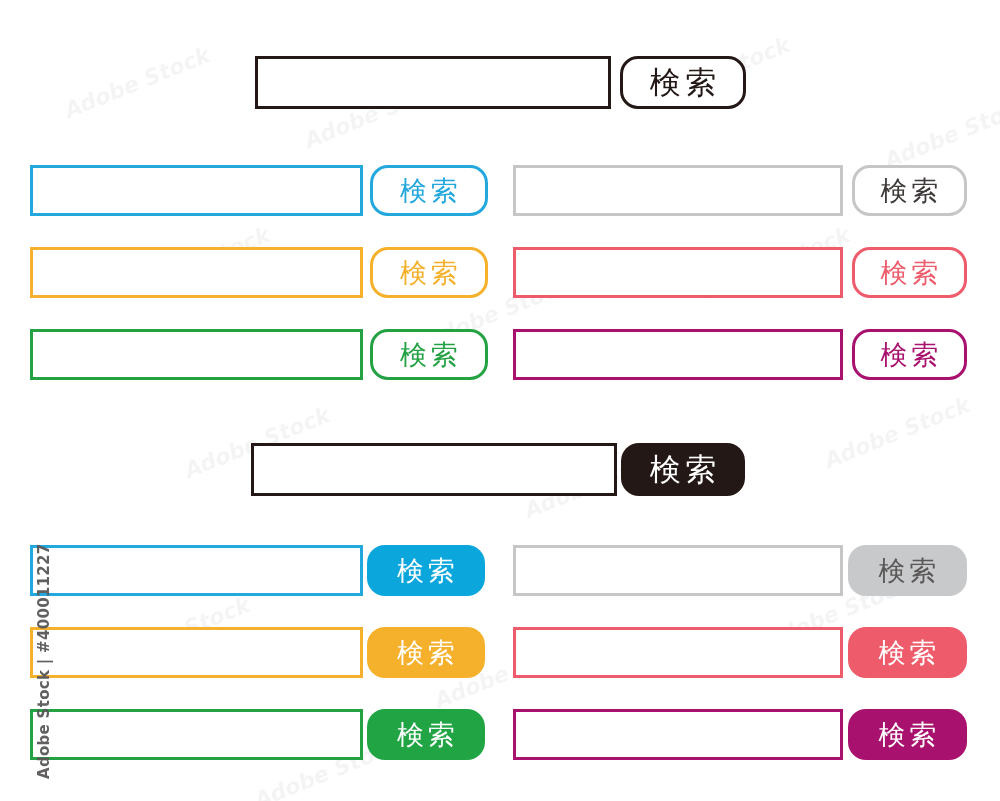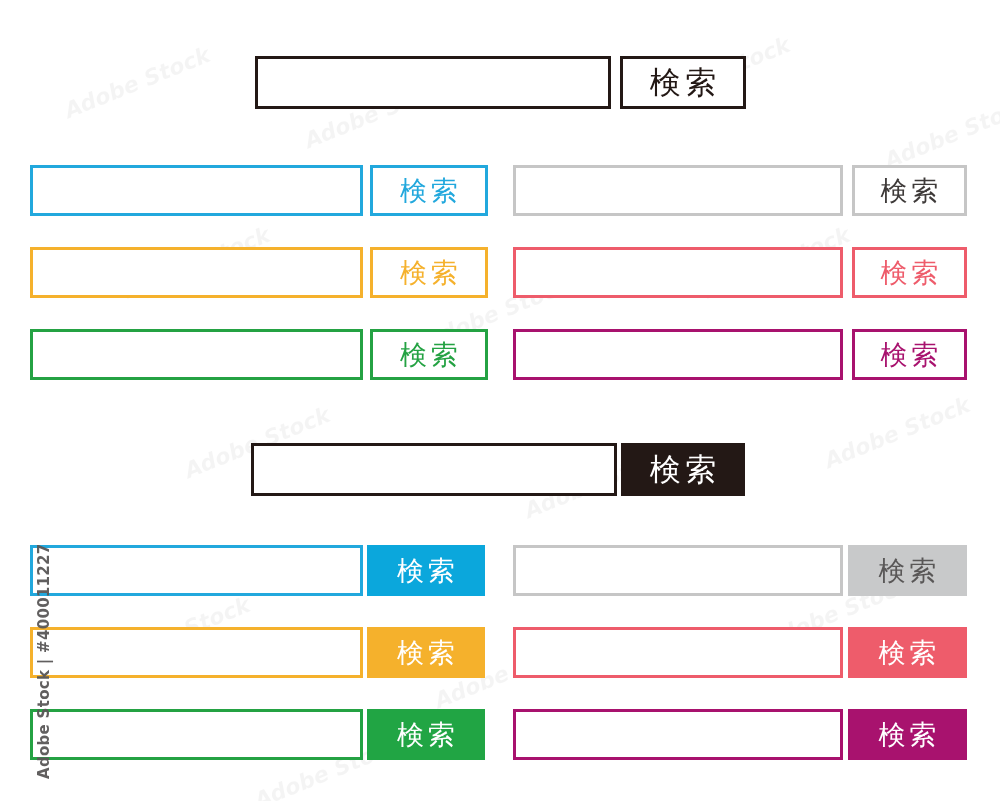--- a/index.html
+++ b/index.html
@@ -41,20 +41,21 @@
     background: #ffffff;
     flex: 0 0 auto;
     display: flex;
     align-items: center;
     justify-content: center;
     letter-spacing: 0.14em;
     text-indent: 0.14em;
     white-space: nowrap;
     line-height: 1;
     user-select: none;
+    border-radius: 18px;
   }
 
   
   .hero-outline { left: 255px; top: 56px; }
   .hero-outline .field {
     width: 356px; height: 53px;
     border-width: 3px; border-color: #231815;
   }
   .hero-outline .btn {
     margin-left: 9px;

